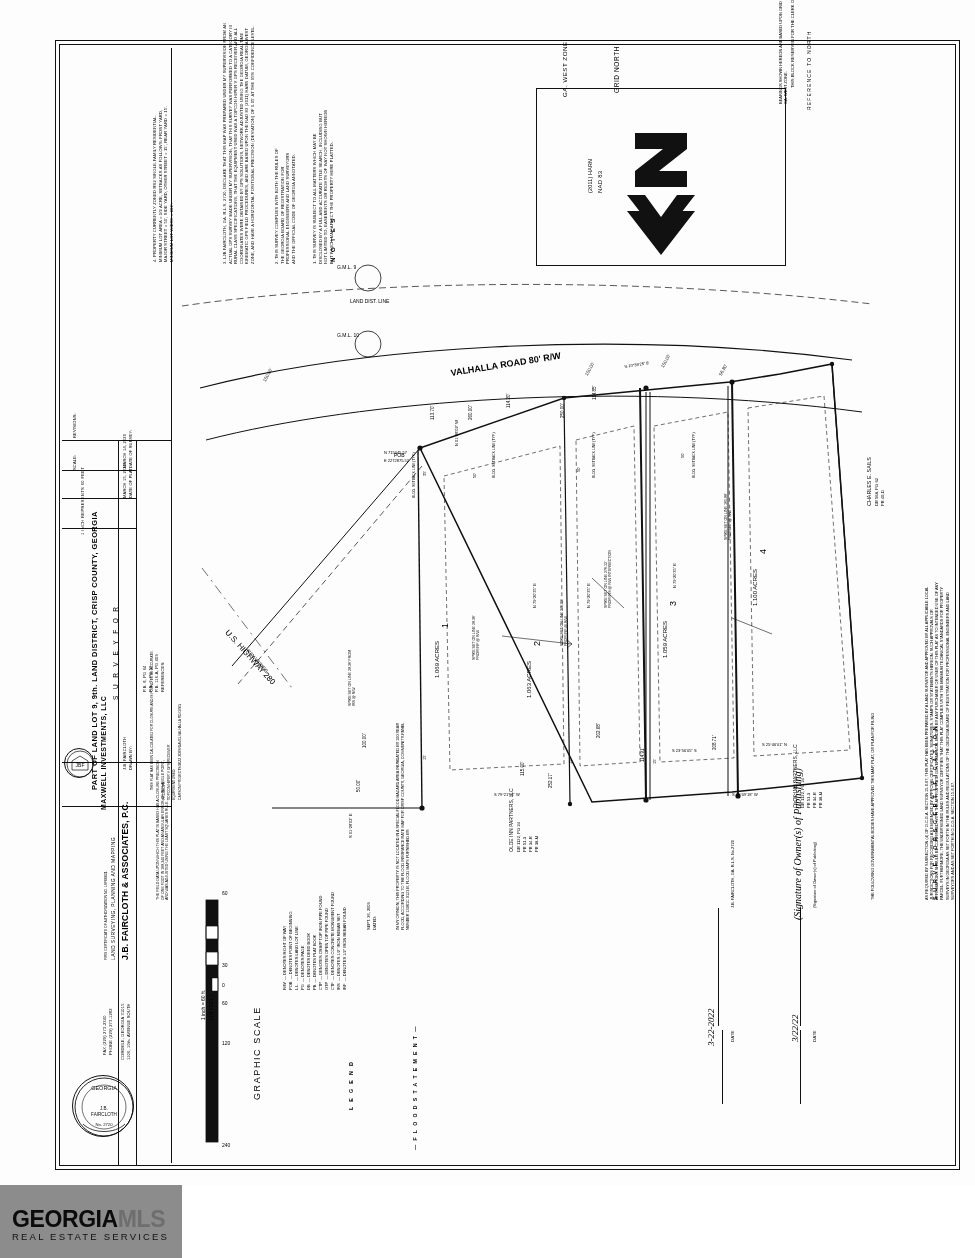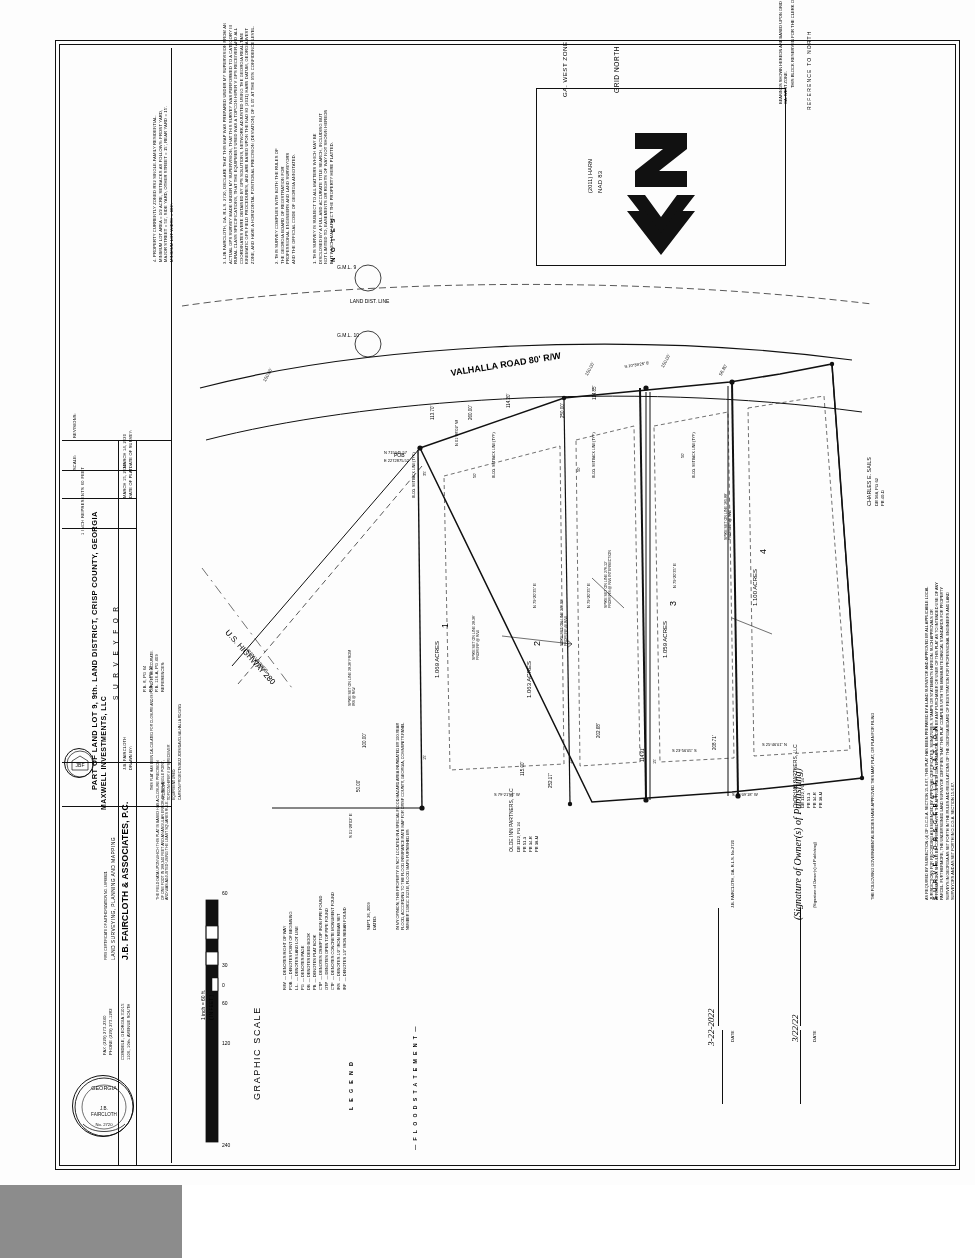--- a/index.html
+++ b/index.html
@@ -467,14 +467,20 @@
   <div class="abs rot90" style="left:730px; top:908px; font-size:4px; white-space:nowrap;">J.B. FAIRCLOTH, GA. R.L.S. No.2720</div>
   <div class="abs rot90" style="left:812px; top:1042px; font-size:4.4px;">DATE</div>
   <div class="abs rot90" style="left:730px; top:1042px; font-size:4.4px;">DATE</div>
 
   <div class="abs rot90" style="left:792px; top:920px; font-size:10px; font-family:'Liberation Serif', serif; font-style:italic;">(Signature of Owner(s) of Publishing)</div>
   <div class="abs rot90" style="left:790px; top:1042px; font-size:9px; font-family:'Liberation Serif', serif; font-style:italic;">3/22/22</div>
   <div class="abs rot90" style="left:706px; top:1046px; font-size:9px; font-family:'Liberation Serif', serif; font-style:italic;">3-22-2022</div>
 
   <div id="footer"></div>
   <div id="mls-logo-box"></div>
+  <div id="mls-text">
+    <div id="mls-main">
+      <span>GEORGIA</span><span class="mls">MLS</span>
+    </div>
+    <div id="mls-sub">REAL ESTATE SERVICES</div>
+  </div>
 
 </div>
 
 </body></html>

